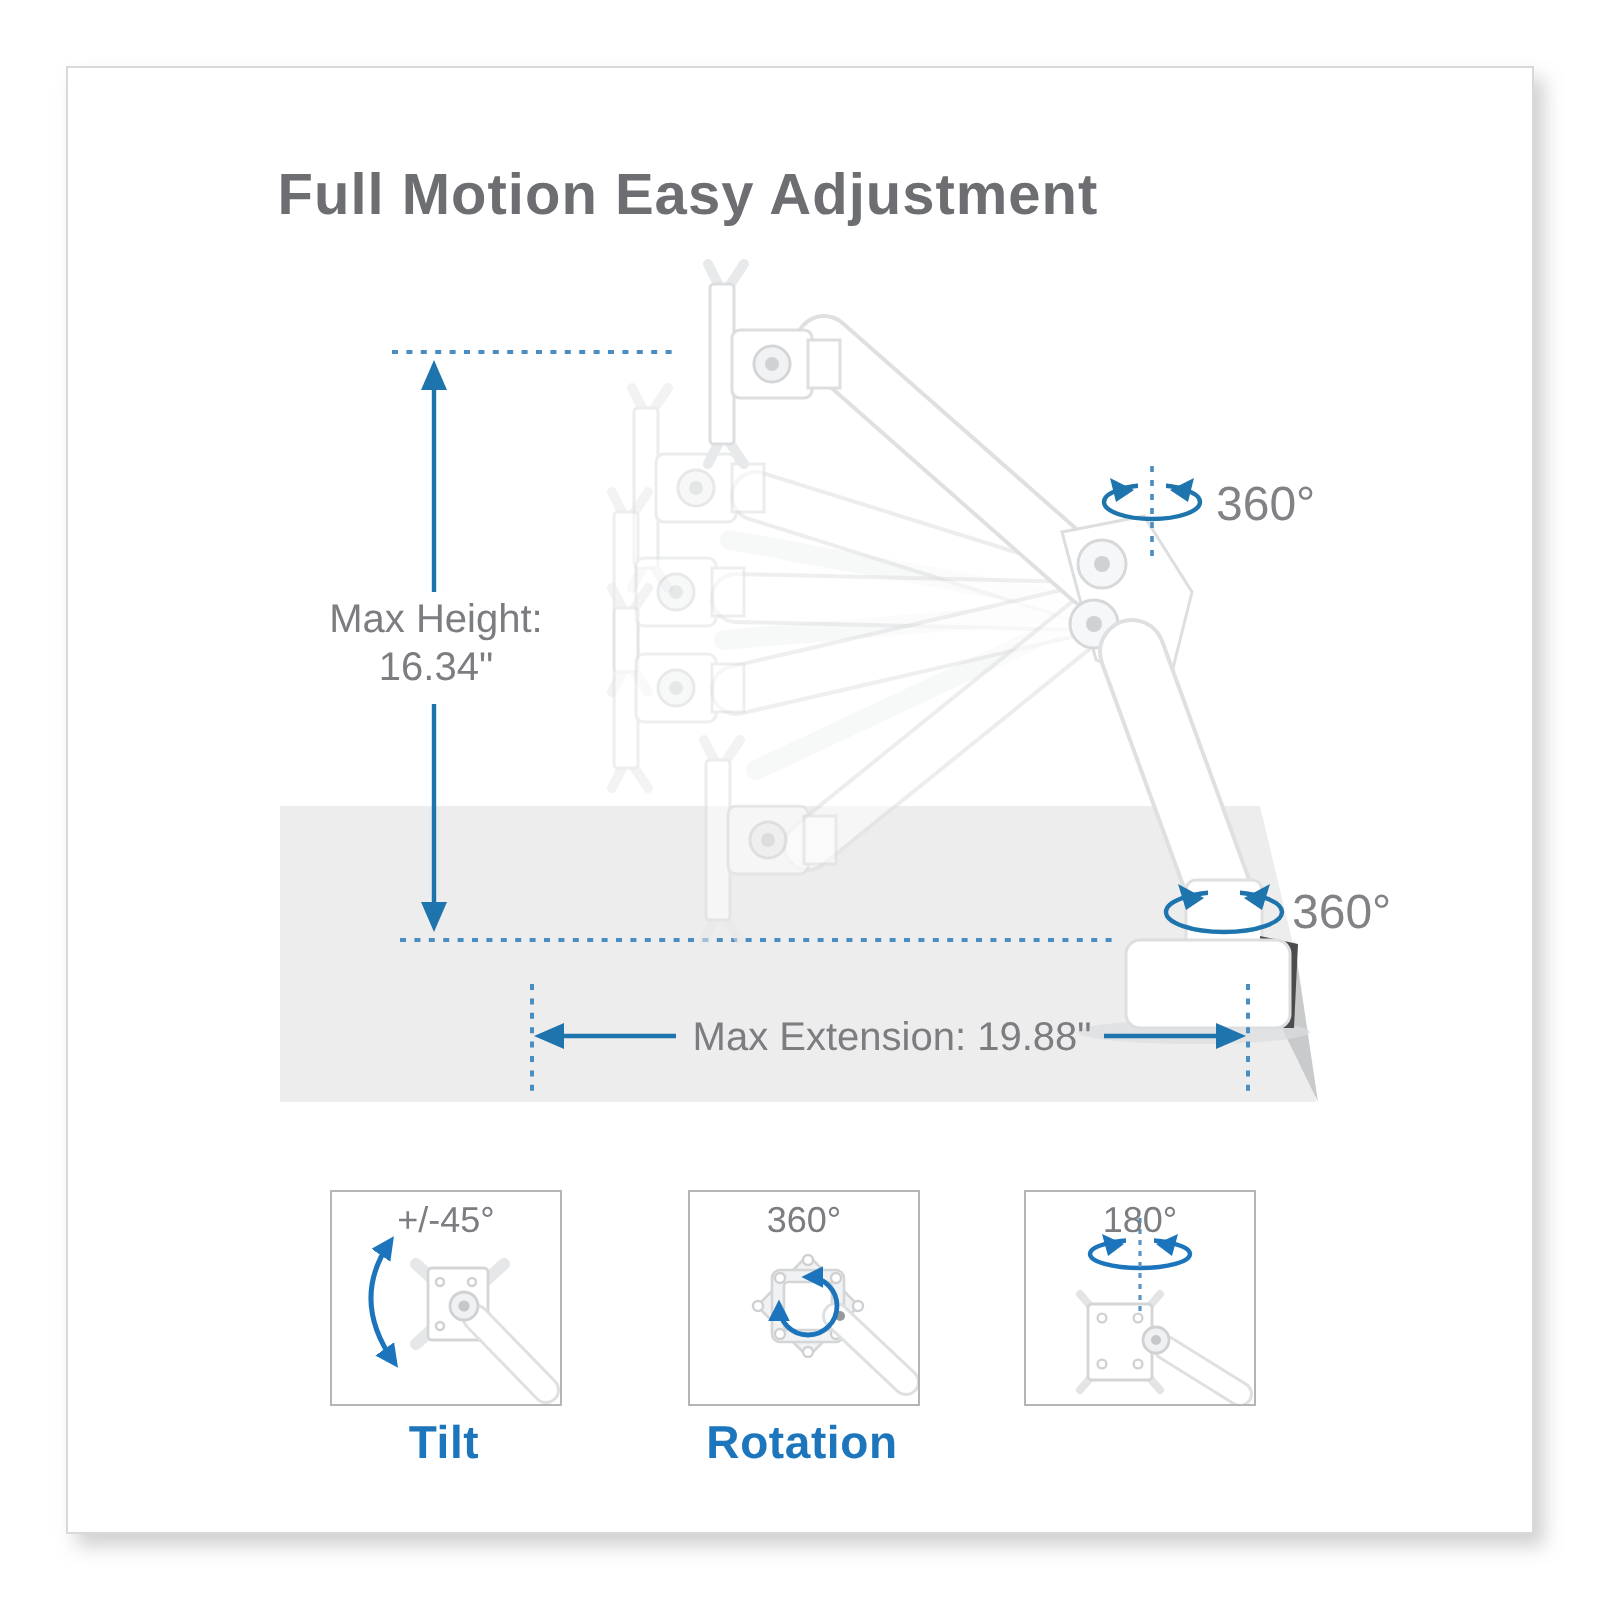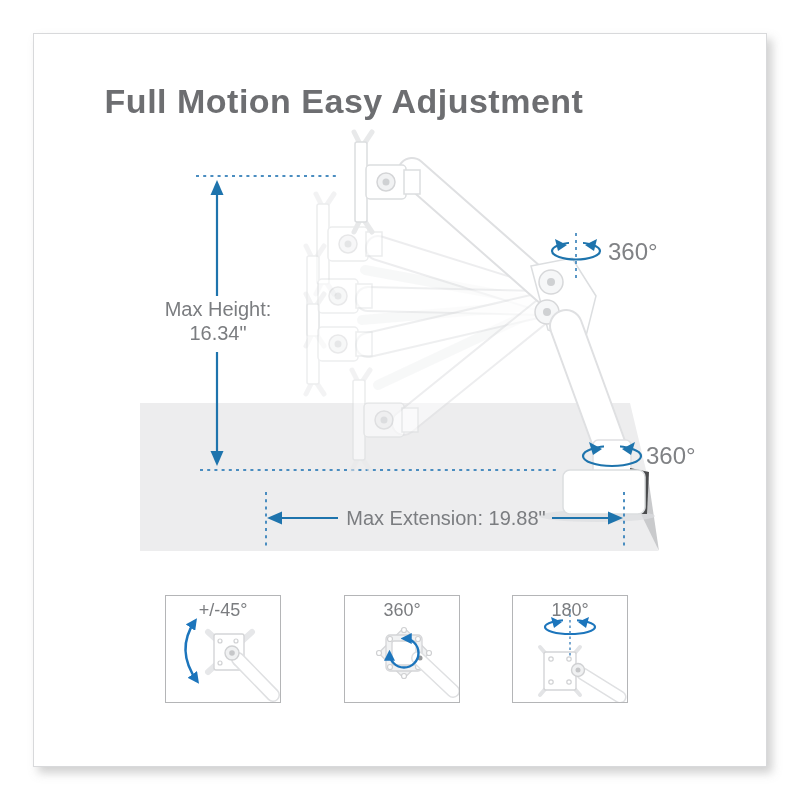--- a/index.html
+++ b/index.html
@@ -1,20 +1,20 @@
 <!DOCTYPE html>
 <html><head>
 <meta charset="utf-8">
 <style>
   html,body{margin:0;padding:0;background:#ffffff;width:800px;height:800px;overflow:hidden;
     font-family:"Liberation Sans",sans-serif;}
   .frame{position:absolute;left:33px;top:33px;width:732px;height:732px;background:#fff;
     border:1px solid #d8d9db;box-shadow:5px 6px 9px rgba(120,120,120,.35);}
   .page-title{position:absolute;left:0;top:82px;width:688px;text-align:center;
-    font-size:34px;font-weight:bold;color:#6d6e71;letter-spacing:.5px;}
+    font-size:29px;font-weight:bold;color:#6d6e71;letter-spacing:.5px;}
   svg.main{position:absolute;left:0;top:0;width:800px;height:800px;}
   .features{position:absolute;left:0;top:0;width:772px;height:800px;}
   .feature{position:absolute;}
   .feature-box{position:relative;width:114px;height:106px;background:#fff;border:1px solid #b4b5b7;}
   .degree{position:absolute;top:4px;left:0;width:100%;text-align:center;font-size:18px;color:#7b7d80;}
   .feature-art{position:absolute;left:0;top:0;width:114px;height:106px;}
   .feature-label{position:absolute;top:113px;left:0;width:114px;text-align:center;
     font-size:23px;font-weight:bold;color:#1d76bb;letter-spacing:.3px;}
   .dim-text{fill:#7b7d80;font-size:20px;font-family:"Liberation Sans",sans-serif;}
   .deg-text{fill:#808285;font-size:24px;font-family:"Liberation Sans",sans-serif;}
@@ -154,20 +154,21 @@
         <circle cx="54" cy="67" r="2" fill="none" stroke="#d0d1d3" stroke-width="1.2"></circle>
         <circle cx="70" cy="67" r="2" fill="none" stroke="#d0d1d3" stroke-width="1.2"></circle>
         <line x1="72" y1="63" x2="107" y2="99" stroke="#dfe0e2" stroke-width="14" stroke-linecap="round"></line>
         <line x1="72" y1="63" x2="107" y2="99" stroke="#ffffff" stroke-width="11" stroke-linecap="round"></line>
         <circle cx="66" cy="57" r="7" fill="#f0f1f2" stroke="#d0d1d3" stroke-width="1.4"></circle>
         <circle cx="66" cy="57" r="2.8" fill="#c6c7c9"></circle>
         <path d="M 31,85 Q 9,54 29,25" fill="none" stroke="#1c75bc" stroke-width="2.5" marker-start="url(#bA1)" marker-end="url(#bA1)"></path>
       </svg>
       <span class="degree">+/-45°</span>
     </div>
+    <div class="feature-label">Tilt</div>
   </div>
 
   <div class="feature" style="left:344px;top:595px;">
     <div class="feature-box">
       <svg class="feature-art" viewBox="0 0 114 106">
         <defs>
           <marker id="bA2" viewBox="0 0 10 10" refX="7" refY="5" markerWidth="4.6" markerHeight="4.6" orient="auto-start-reverse">
             <polygon points="0,0 10,5 0,10" fill="#1c75bc"></polygon>
           </marker>
         </defs>
@@ -182,20 +183,21 @@
         <circle cx="73" cy="71" r="2.5" fill="#ffffff" stroke="#cfd0d2" stroke-width="1.2"></circle>
         <circle cx="45" cy="71" r="2.5" fill="#ffffff" stroke="#cfd0d2" stroke-width="1.2"></circle>
         <rect x="47" y="45" width="24" height="24" rx="2" fill="#ffffff" stroke="#d4d5d7" stroke-width="1.3"></rect>
         <line x1="73" y1="62" x2="108" y2="95" stroke="#dfe0e2" stroke-width="14" stroke-linecap="round"></line>
         <line x1="73" y1="62" x2="108" y2="95" stroke="#ffffff" stroke-width="11" stroke-linecap="round"></line>
         <circle cx="75" cy="62" r="2.5" fill="#96989a"></circle>
         <path d="M 59,42.5 A 14.5 14.5 0 1 1 44.5,57" fill="none" stroke="#1c75bc" stroke-width="2.4" marker-start="url(#bA2)" marker-end="url(#bA2)"></path>
       </svg>
       <span class="degree">360°</span>
     </div>
+    <div class="feature-label">Rotation</div>
   </div>
 
   <div class="feature" style="left:512px;top:595px;">
     <div class="feature-box">
       <svg class="feature-art" viewBox="0 0 114 106">
         <line x1="33" y1="58" x2="27" y2="51" stroke="#e3e4e6" stroke-width="4" stroke-linecap="round"></line>
         <line x1="61" y1="58" x2="67" y2="51" stroke="#e3e4e6" stroke-width="4" stroke-linecap="round"></line>
         <line x1="33" y1="92" x2="27" y2="99" stroke="#e3e4e6" stroke-width="4" stroke-linecap="round"></line>
         <line x1="61" y1="92" x2="67" y2="99" stroke="#e3e4e6" stroke-width="4" stroke-linecap="round"></line>
         <rect x="31" y="56" width="32" height="38" rx="2" fill="#ffffff" stroke="#d4d5d7" stroke-width="1.4"></rect>

